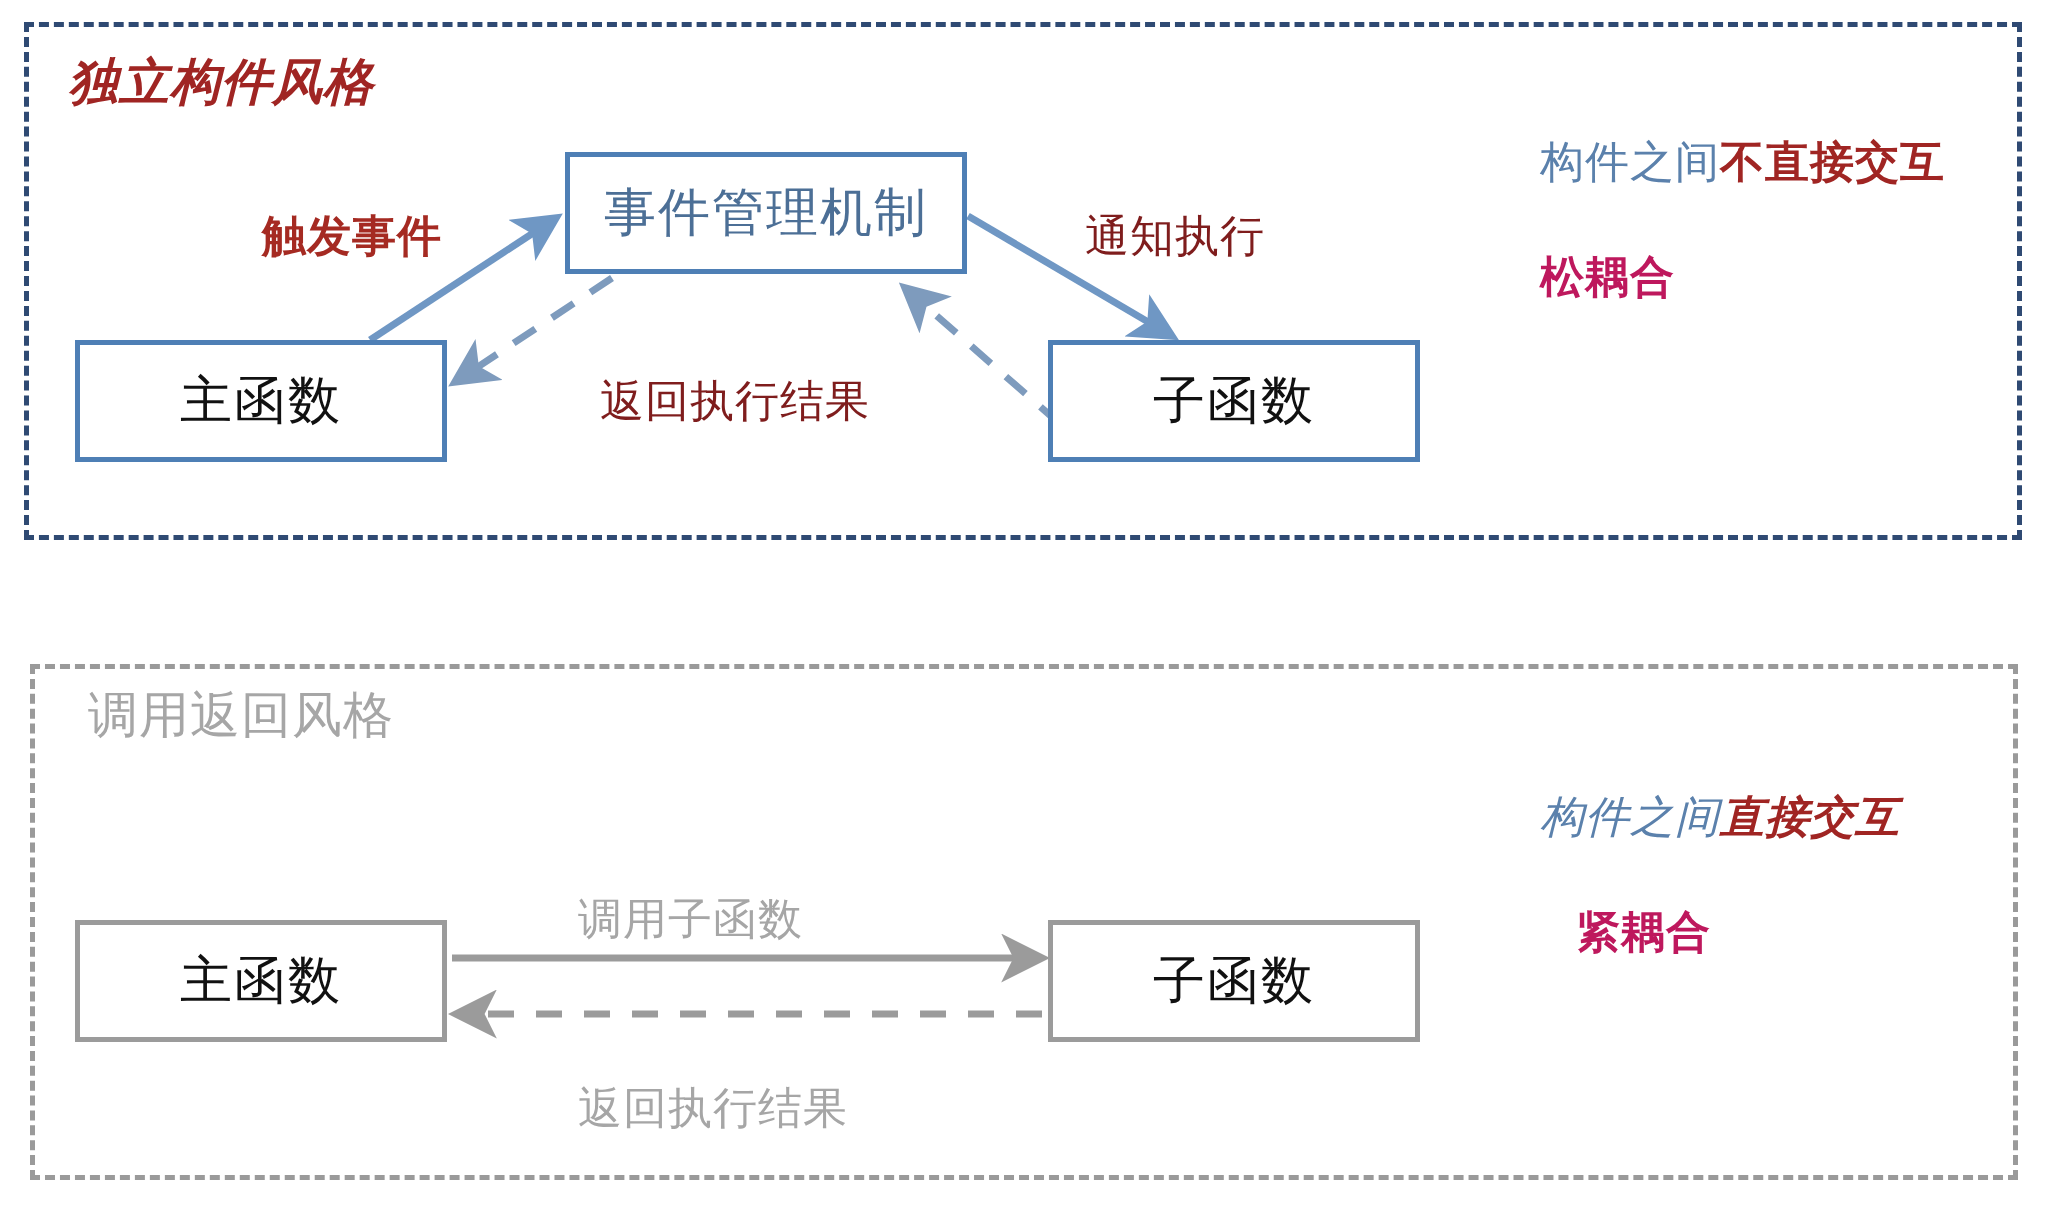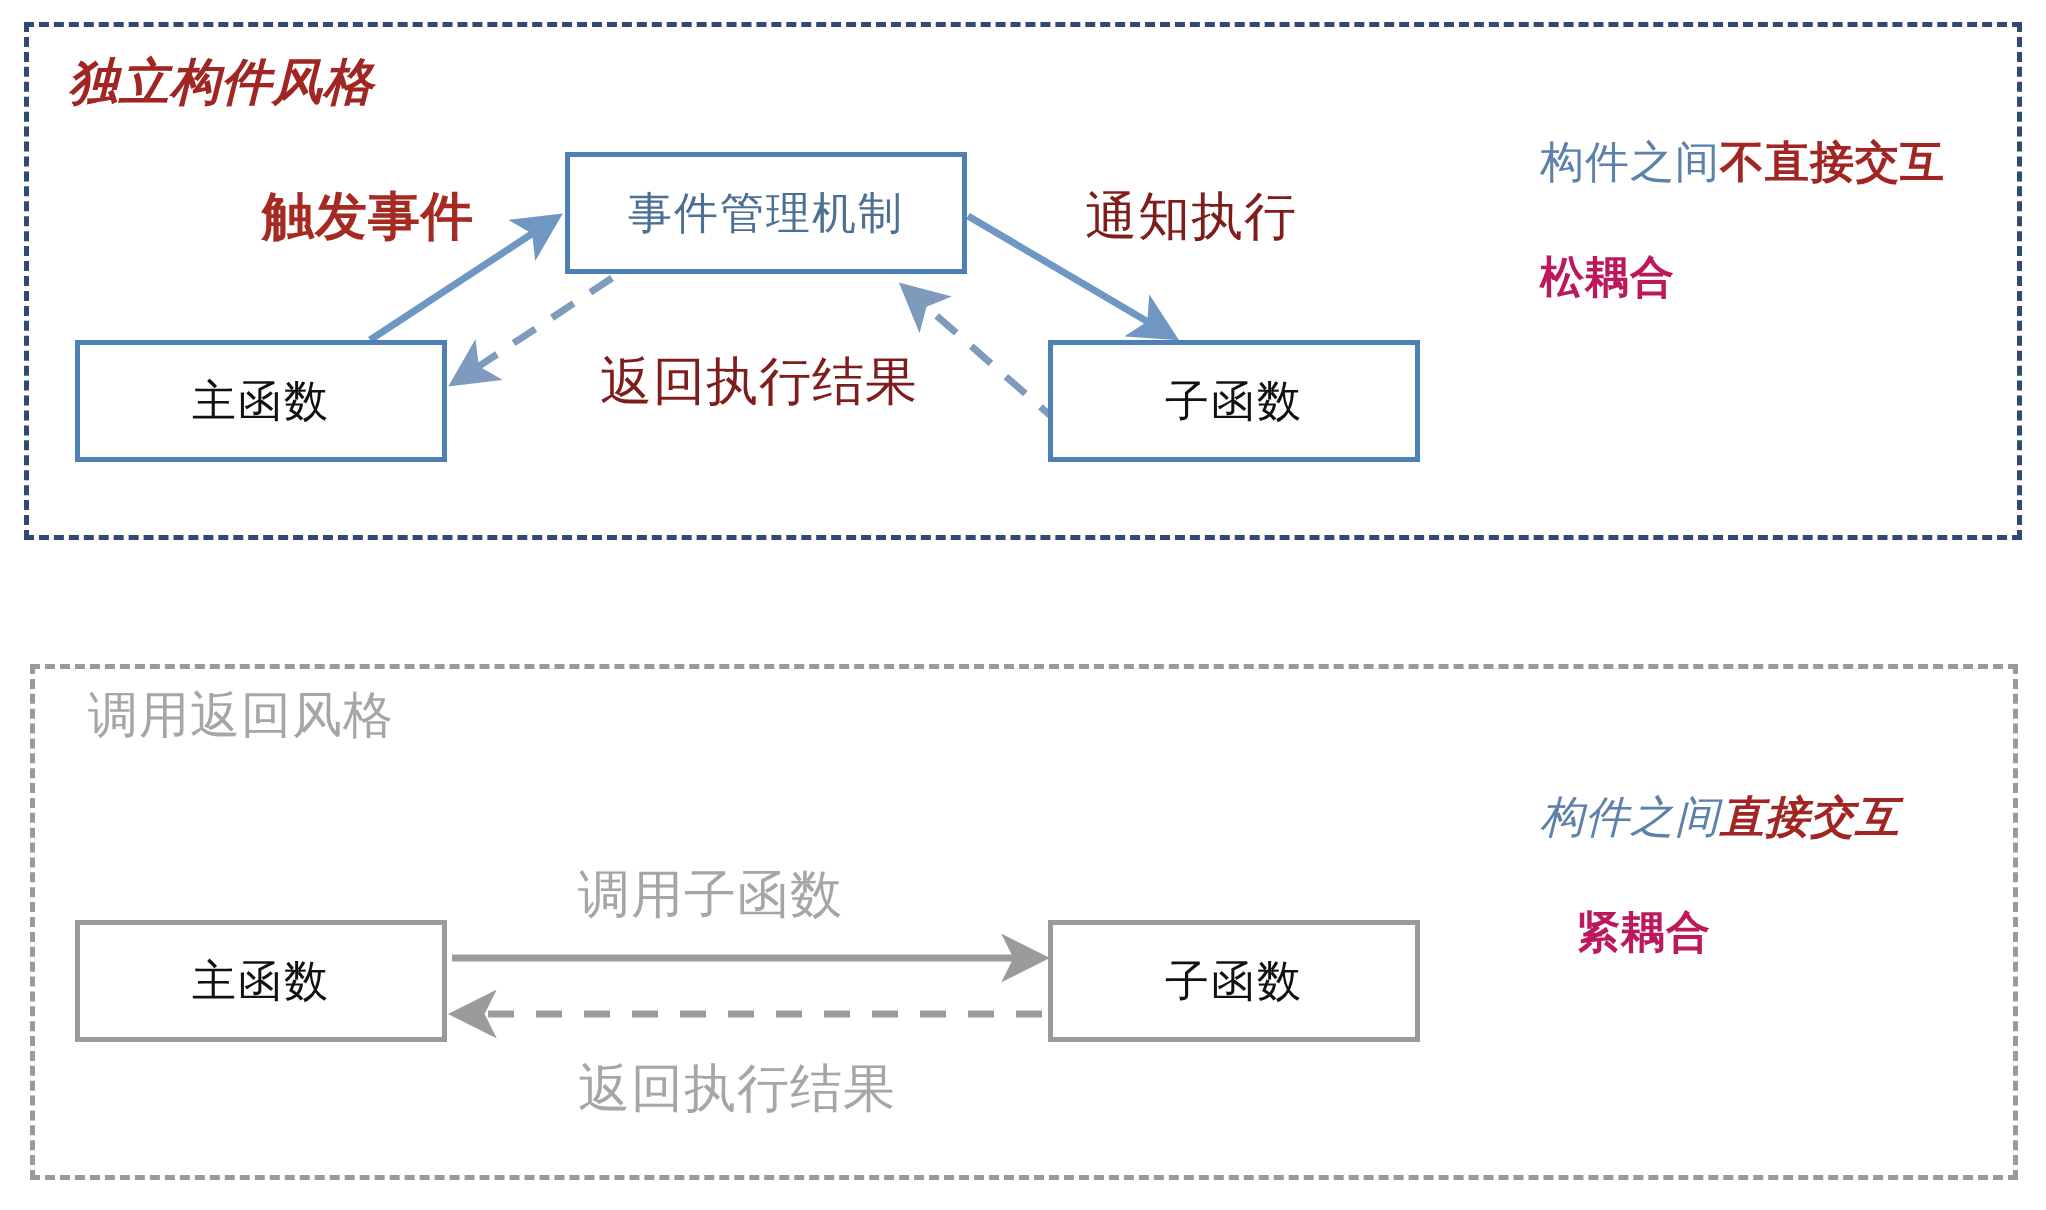--- a/index.html
+++ b/index.html
@@ -26,44 +26,45 @@
     position:absolute;font-size:50px;font-weight:bold;line-height:1;
     white-space:nowrap;letter-spacing:1px;
   }
   .title-top{left:68px;top:57px;color:#a02523;font-style:italic;}
   .title-bottom{left:88px;top:690px;color:#a6a6a6;font-weight:normal;}
 
   
   .node{
     position:absolute;box-sizing:border-box;background:#ffffff;
     display:flex;align-items:center;justify-content:center;
-    font-size:44px;color:#111111;white-space:nowrap;letter-spacing:2px;
+    font-size:52px;color:#111111;white-space:nowrap;letter-spacing:2px;
   }
   .node-blue{border:5px solid #4e7fb5;}
   .node-gray{border:5px solid #9b9b9b;}
 
   #node-event  {left:565px; top:152px; width:402px; height:122px;}
   #node-main-1 {left:75px;  top:340px; width:372px; height:122px;}
   #node-sub-1  {left:1048px;top:340px; width:372px; height:122px;}
   #node-main-2 {left:75px;  top:920px; width:372px; height:122px;}
   #node-sub-2  {left:1048px;top:920px; width:372px; height:122px;}
 
   
   .edge-label{
-    position:absolute;font-size:52px;line-height:1;white-space:nowrap;
+    position:absolute;font-size:44px;line-height:1;white-space:nowrap;
     letter-spacing:1px;
+    margin-top:24px;
   }
   .lbl-red {color:#a52a22;font-weight:bold;}
   .lbl-blue{color:#7f1d1d;}
   .lbl-gray{color:#a6a6a6;}
 
   #lbl-trigger  {left:262px; top:190px;}
   #lbl-notify   {left:1085px;top:190px;}
   #lbl-return-1 {left:600px; top:355px;}
-  #lbl-call-2   {left:578px; top:873px;font-family:Liberation Mono, monospace;}
+  #lbl-call-2   {left:578px; top:873px;}
   #lbl-return-2 {left:578px; top:1062px;}
 
   
   .side-note{
     position:absolute;font-size:44px;line-height:1;white-space:nowrap;
     letter-spacing:1px;
     margin-top:40px;
   }
   .side-note .pre{color:#5b81ac;}
   .side-note .em {color:#a02523;font-weight:bold;}

